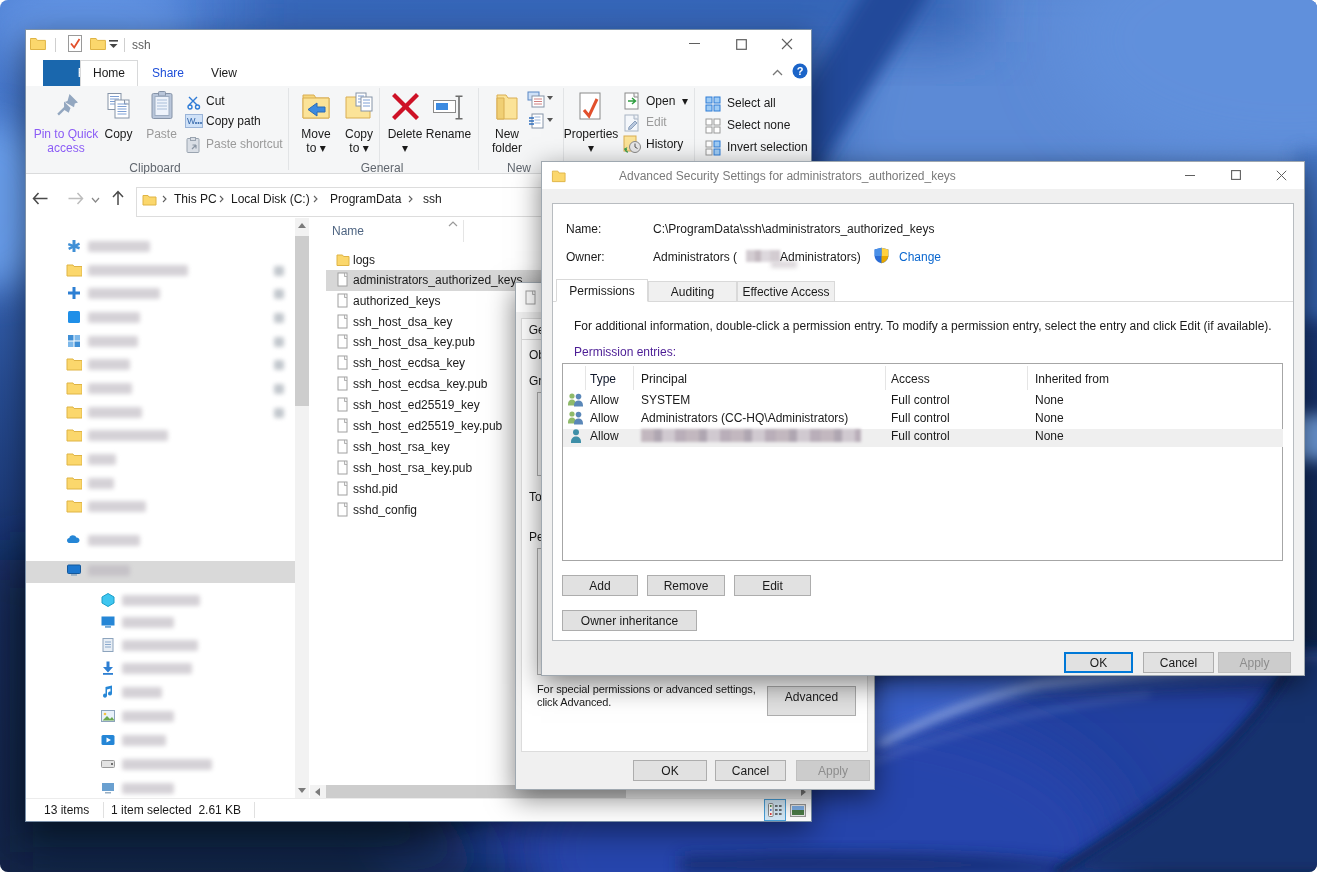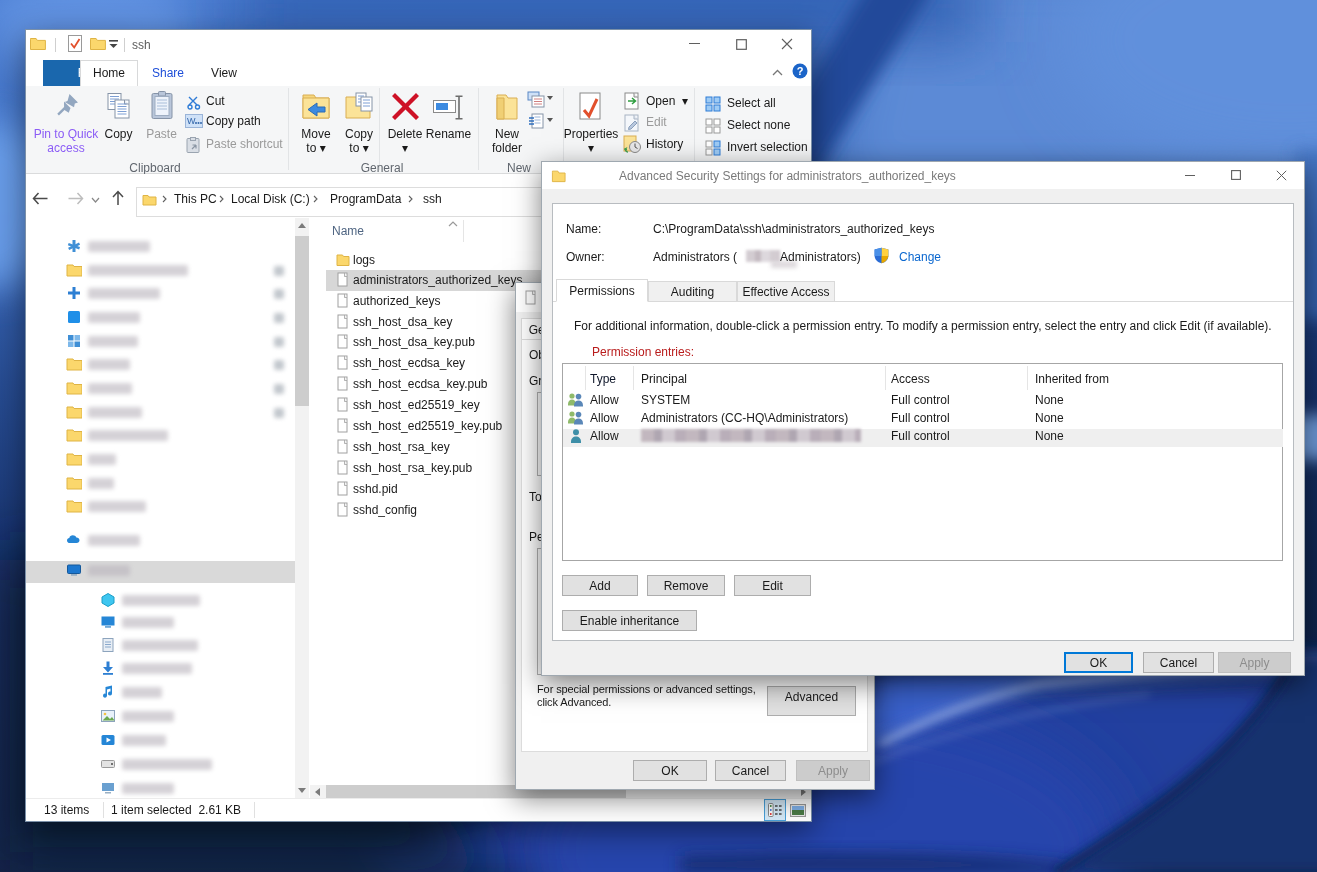--- a/index.html
+++ b/index.html
@@ -1,18 +1,18 @@
 <!DOCTYPE html>
 <html><head>
 <meta charset="utf-8">
 <style>
   * { margin:0; padding:0; box-sizing:border-box; }
   html,body { width:1317px; height:872px; overflow:hidden; font-family:"Liberation Sans", sans-serif; }
   .abs { position:absolute; }
-  #stage { position:relative; width:1317px; height:872px; overflow:hidden; }
+  #stage { position:relative; width:1317px; height:872px; overflow:hidden;border-radius:8px; }
   
   #wall { position:absolute; left:0; top:0; width:1317px; height:872px; }
   
   #explorer { position:absolute; left:25px; top:29px; width:787px; height:793px;
     background:#fff; border:1px solid #7b90a8; box-shadow:0 10px 30px rgba(0,0,0,.45); }
   .titlebar { position:absolute; left:0; top:0; width:100%; height:30px; background:#fff; }
   .tabrow { position:absolute; left:0; top:30px; width:100%; height:26px; background:#fff; }
   .ribbon { position:absolute; left:0; top:56px; width:100%; height:88px; background:#f5f6f7; border-bottom:1px solid #dadbdc; }
   .addrrow { position:absolute; left:0; top:144px; width:100%; height:44px; background:#fff; }
   .gsep { position:absolute; top:2px; width:1px; height:82px; background:#e2e4e6; }
@@ -616,21 +616,21 @@
           <path d="M1.5 2.3 L8 .8 v7.7 L1.5 8.5 C1.5 8.3 1.5 8.2 1.5 8z" fill="#4a90e8"></path>
           <path d="M8 8.5 l6.5 0 c-.4 3.4-2.8 5.8-6.5 6.9z" fill="#e8a800"></path>
         </svg>
       <div class="abs" style="left:346px;top:46px;font-size:12px;color:#0a67cf;">Change</div>
 
       <div class="abs" style="left:3px;top:75px;width:92px;height:23px;background:#fff;border:1px solid #d9d9d9;border-bottom:1px solid #fff;font-size:12px;color:#1a1a1a;text-align:center;line-height:22px;z-index:2;">Permissions</div>
       <div class="abs" style="left:95px;top:77px;width:89px;height:21px;background:#f0f0f0;border:1px solid #d9d9d9;border-bottom:none;font-size:12px;color:#1a1a1a;text-align:center;line-height:20px;">Auditing</div>
       <div class="abs" style="left:184px;top:77px;width:98px;height:21px;background:#f0f0f0;border:1px solid #d9d9d9;border-bottom:none;font-size:12px;color:#1a1a1a;text-align:center;line-height:20px;">Effective Access</div>
       <div class="abs" style="left:0px;top:97px;width:740px;height:1px;background:#d9d9d9;"></div>
       <div class="abs" style="left:21px;top:115px;font-size:12px;color:#1a1a1a;">For additional information, double-click a permission entry. To modify a permission entry, select the entry and click Edit (if available).</div>
-      <div class="abs" style="left:21px;top:141px;font-size:12px;color:#b91c1c;margin-left:18px;">Permission entries:</div>
+      <div class="abs" style="left:21px;top:141px;font-size:12px;color:#4c1d95;">Permission entries:</div>
 
       <div class="abs" style="left:9px;top:159px;width:721px;height:198px;background:#fff;border:1px solid #a6a6a6;">
         <div class="abs" style="left:22px;top:2px;width:1px;height:24px;background:#e5e5e5;"></div>
         <div class="abs" style="left:70px;top:2px;width:1px;height:24px;background:#e5e5e5;"></div>
         <div class="abs" style="left:322px;top:2px;width:1px;height:24px;background:#e5e5e5;"></div>
         <div class="abs" style="left:464px;top:2px;width:1px;height:24px;background:#e5e5e5;"></div>
         <div class="abs" style="left:27px;top:8px;font-size:12px;color:#0f172a;">Type</div>
         <div class="abs" style="left:78px;top:8px;font-size:12px;color:#1a1a1a;">Principal</div>
         <div class="abs" style="left:328px;top:8px;font-size:12px;color:#1a1a1a;">Access</div>
         <div class="abs" style="left:472px;top:8px;font-size:12px;color:#1a1a1a;">Inherited from</div>
@@ -662,19 +662,19 @@
             <path d="M2 14 c0-3.4 2.2-5.4 5-5.4 s5 2 5 5.4 v1 H2z" fill="#3e8fa8"></path>
           </svg>
         <div class="abs" style="left:27px;top:65px;font-size:12px;color:#1a1a1a;">Allow</div>
         <div class="abs" style="left:78px;top:65px;width:220px;height:13px;background:repeating-linear-gradient(90deg,#beb2ba 0 13px,#a99fab 13px 21px,#cdc5cd 21px 34px,#b4a8b4 34px 45px);filter:blur(1.6px);opacity:.9;"></div>
         <div class="abs" style="left:328px;top:65px;font-size:12px;color:#1a1a1a;">Full control</div>
         <div class="abs" style="left:472px;top:65px;font-size:12px;color:#1a1a1a;">None</div>
       </div>
       <div class="btn" style="left:9px;top:371px;width:76px;height:21px;line-height:20px;">Add</div>
       <div class="btn" style="left:94px;top:371px;width:78px;height:21px;line-height:20px;">Remove</div>
       <div class="btn" style="left:181px;top:371px;width:77px;height:21px;line-height:20px;">Edit</div>
-      <div class="btn" style="left:9px;top:406px;width:135px;height:21px;line-height:20px;">Enable inheritance</div>
+      <div class="btn" style="left:9px;top:406px;width:135px;height:21px;line-height:20px;">Owner inheritance</div>
     </div>
     <div class="btn" style="left:522px;top:490px;width:69px;height:21px;line-height:18px;border:2px solid #0078d7;">OK</div>
     <div class="btn" style="left:601px;top:490px;width:71px;height:21px;line-height:20px;">Cancel</div>
     <div class="btn" style="left:676px;top:490px;width:73px;height:21px;line-height:20px;background:#cccccc;border-color:#bfbfbf;color:#8d8d8d;">Apply</div>
   </div>
 </div>
 
 </body></html>

